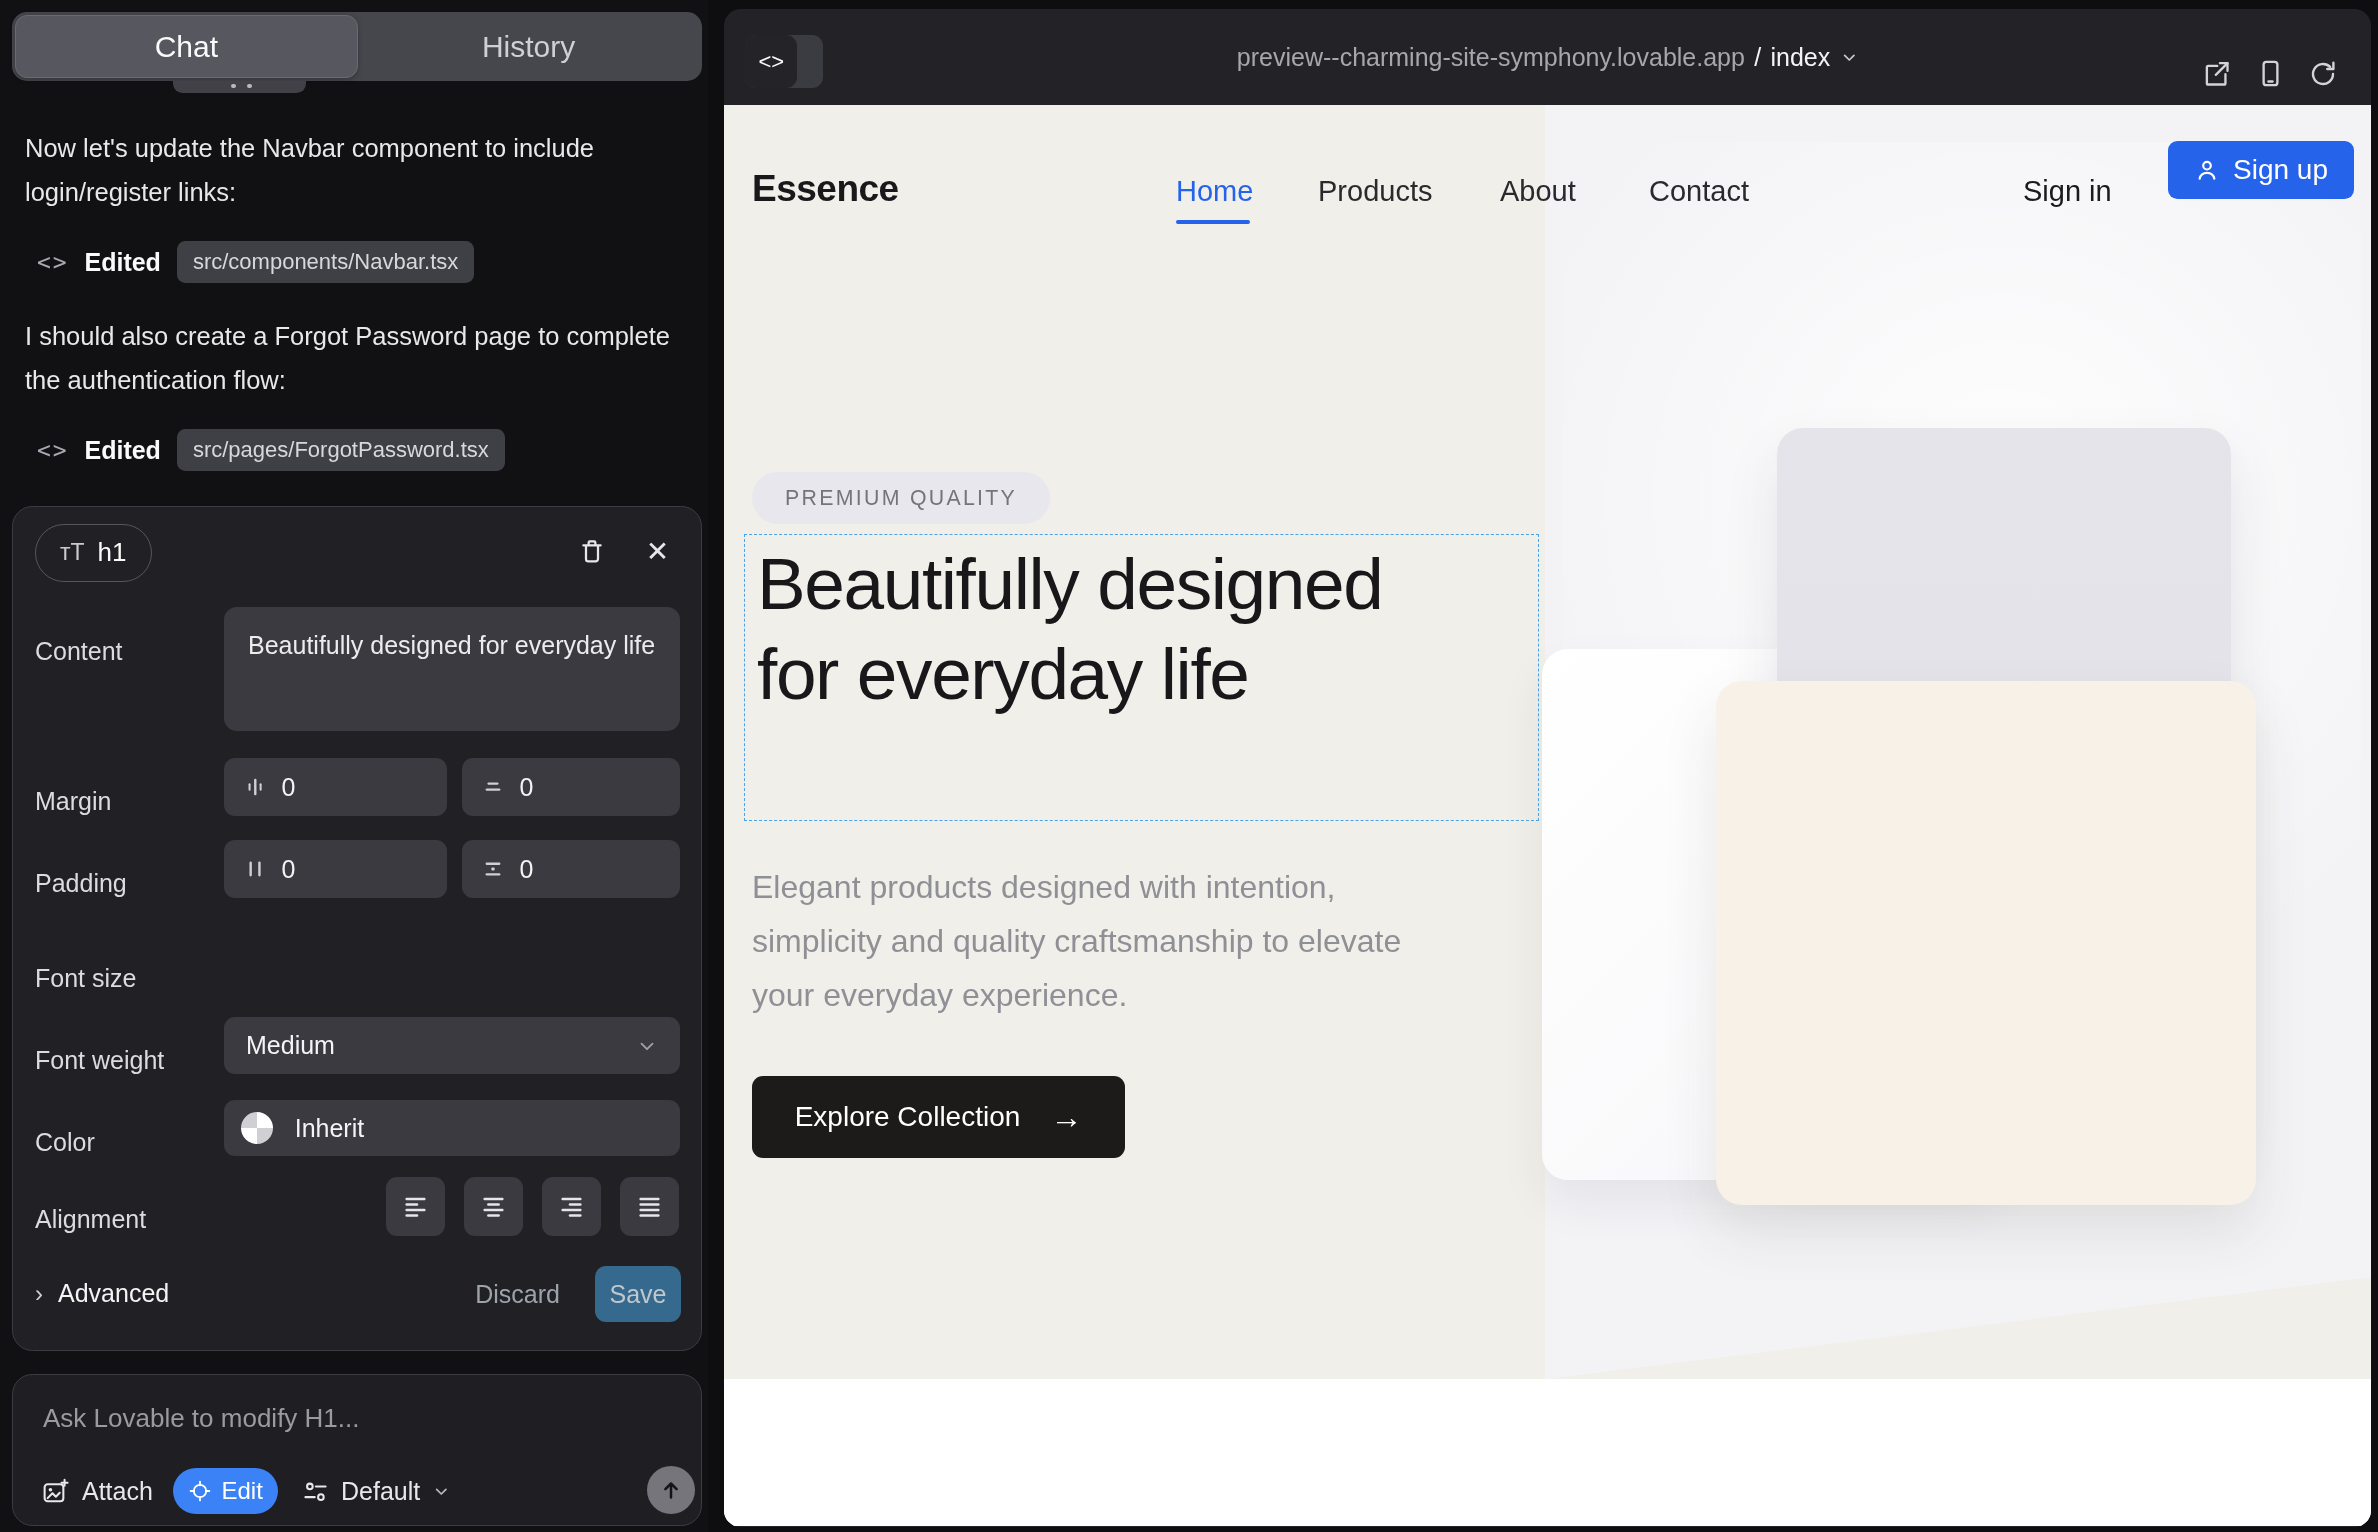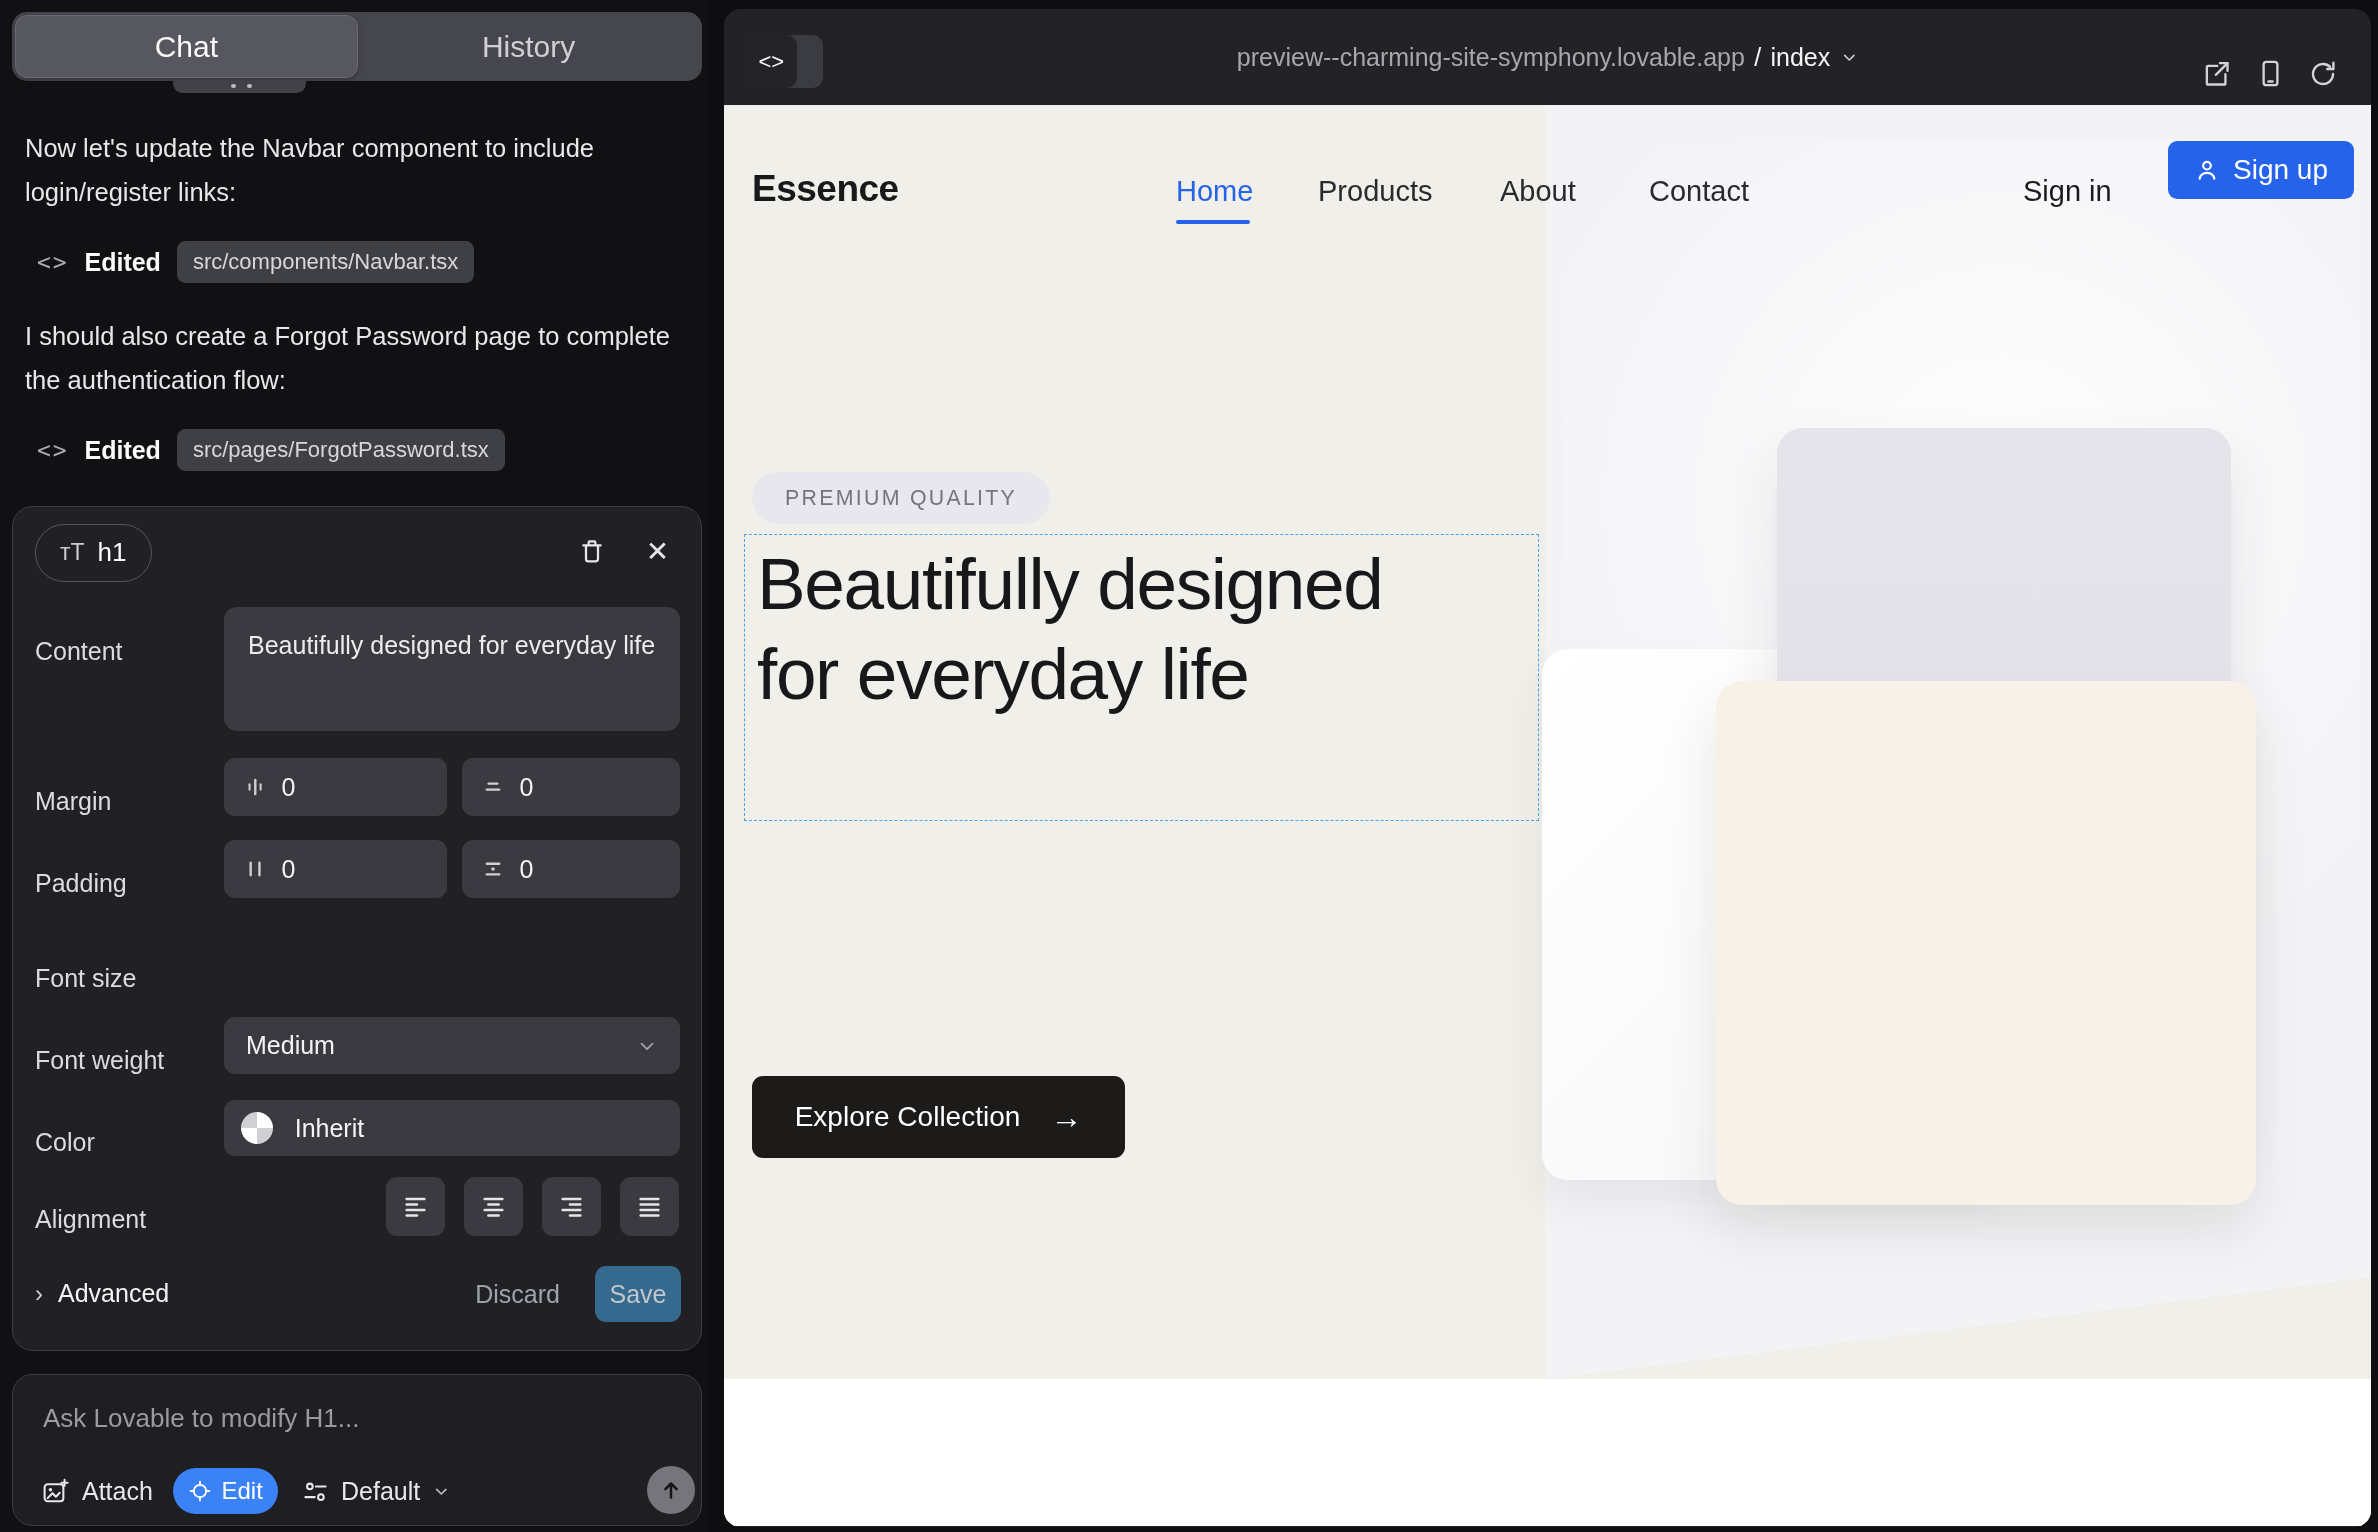--- a/index.html
+++ b/index.html
@@ -369,20 +369,21 @@
             <circle cx="12" cy="8" r="3.5"></circle>
               <path d="M5.2 20c.8-3.6 3.6-5.4 6.8-5.4s6 1.8 6.8 5.4"></path>
           </svg>
         </span>
         <span>Sign up</span>
       </div>
 
       <div id="quality-badge" class="abs">PREMIUM QUALITY</div>
       <div id="selection-box" class="abs"></div>
       <h1 id="hero-heading" class="abs" style="margin:0">Beautifully designed for everyday life</h1>
+      <p id="hero-para" class="abs" style="margin:0">Elegant products designed with intention, simplicity and quality craftsmanship to elevate your everyday experience.</p>
 
       <div id="cta-primary" class="abs">
         <span>Explore Collection</span>
         <span style="font-size:32px">→</span>
       </div>
 
       <div id="footer-band" class="abs"></div>
     </div>
   </div>
 </div>

